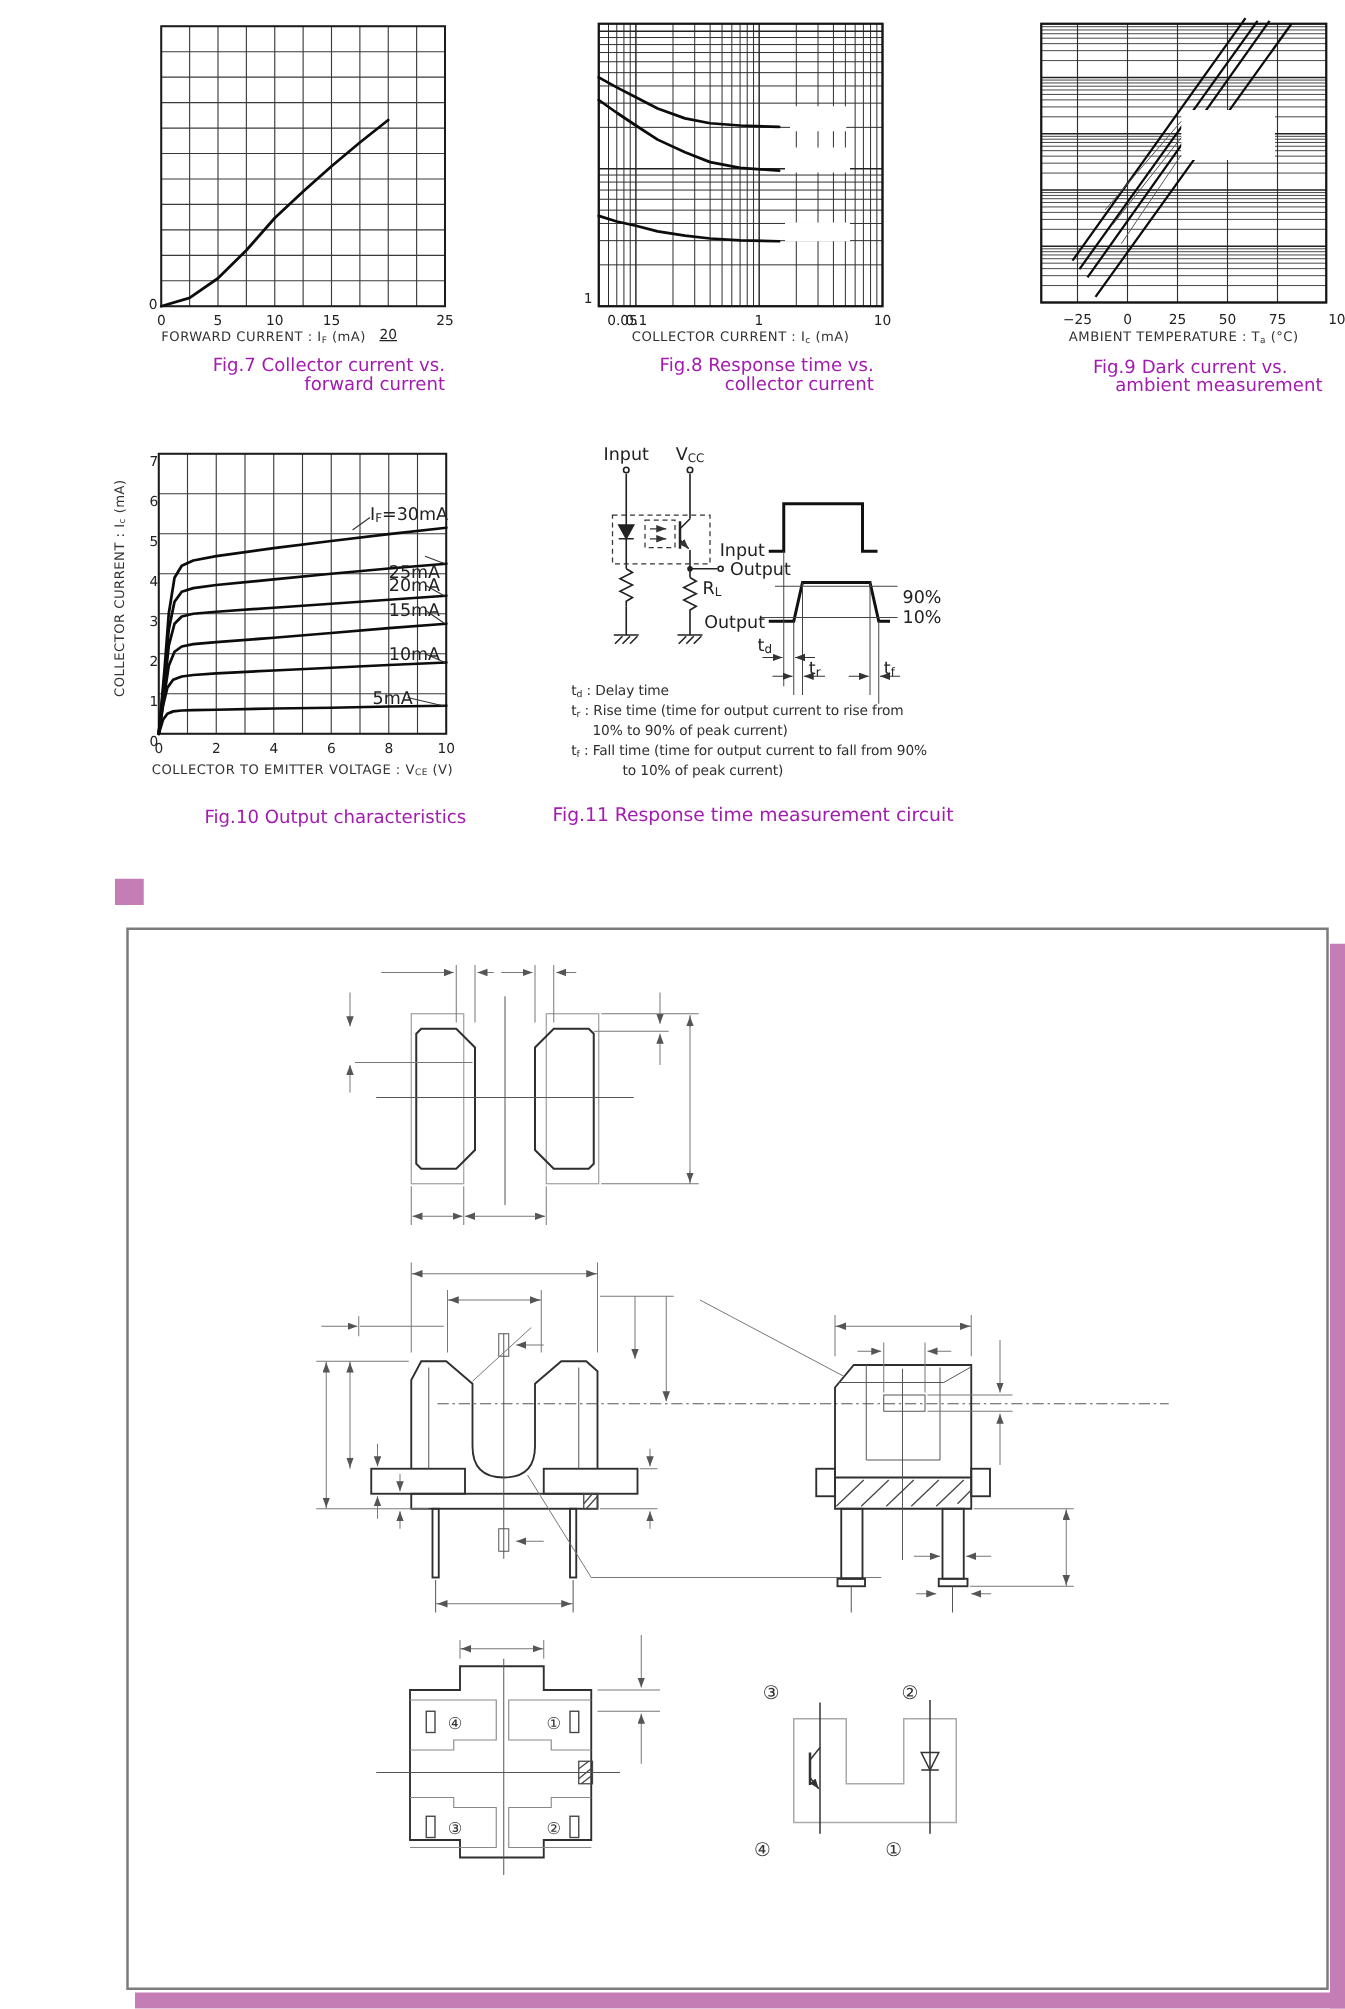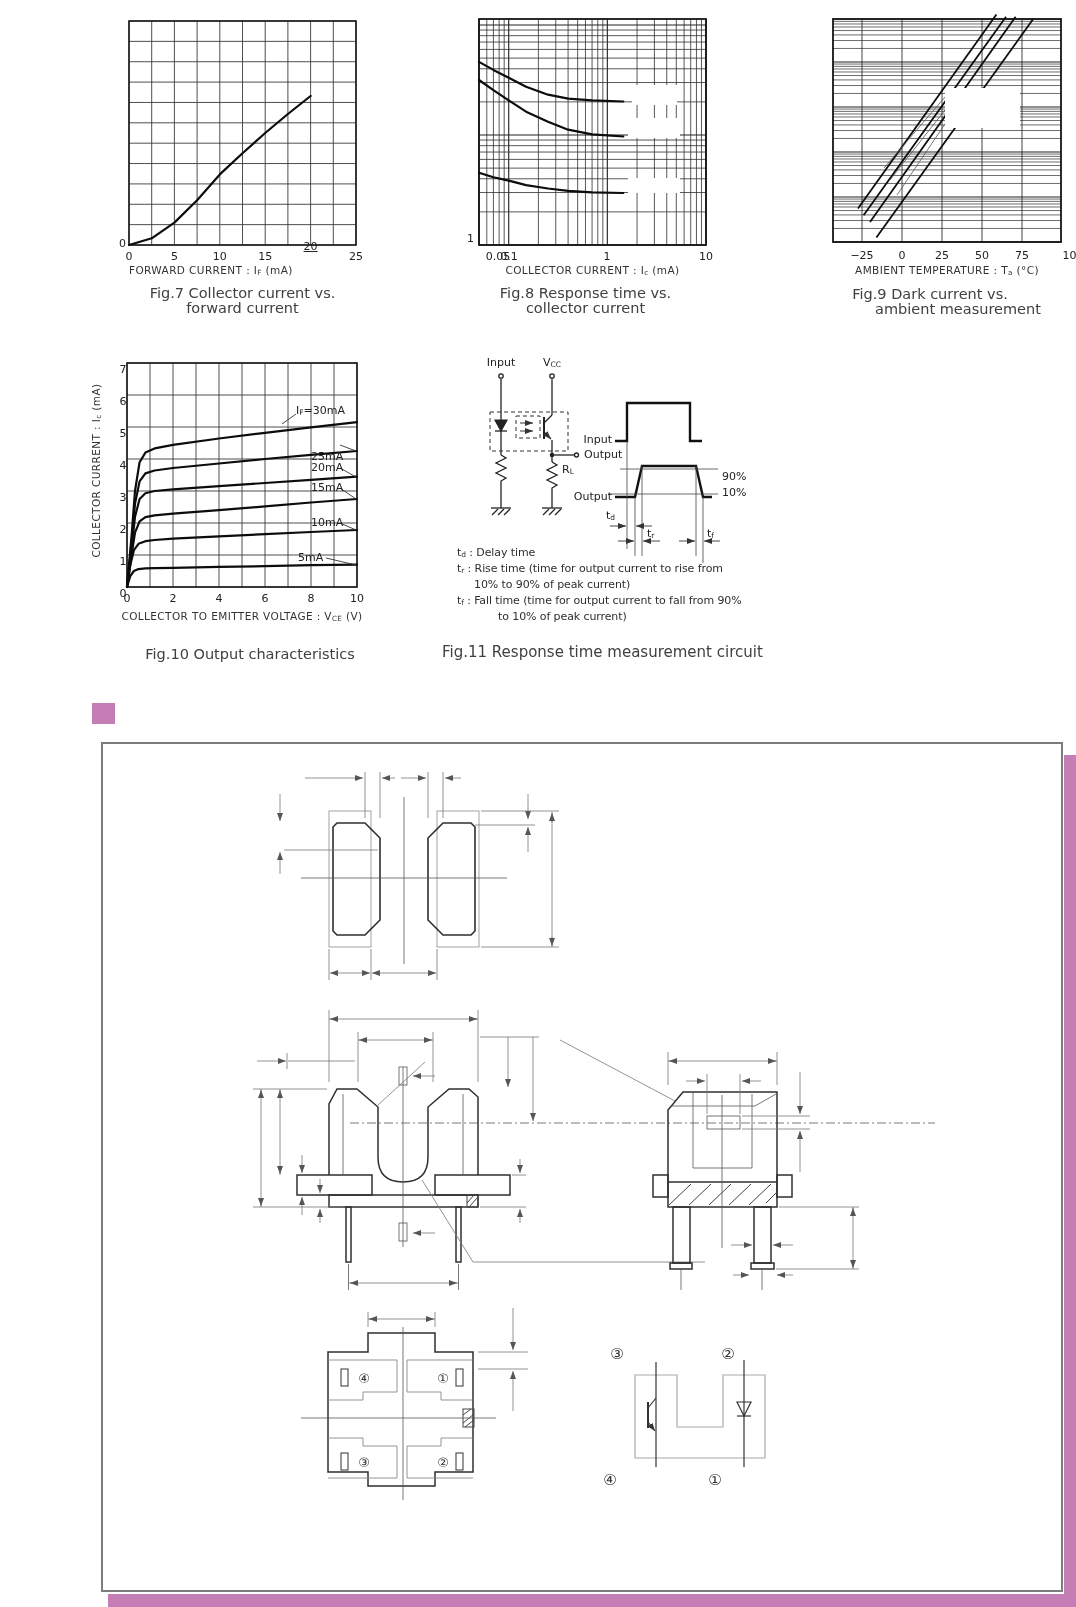--- a/index.html
+++ b/index.html
@@ -2,22 +2,22 @@
 <html><head>
 <meta charset="utf-8">
 <style>
   html,body{margin:0;padding:0;background:#fff;}
   .page{position:relative;width:1076px;height:1607px;background:#fff;overflow:hidden;
         font-family:"DejaVu Sans","Liberation Sans",sans-serif;color:#2b2b2b;}
   .abs{position:absolute;}
   .tick{position:absolute;font-size:11px;color:#222;white-space:nowrap;transform:translateX(-50%);}
   .lab{font-size:11px;color:#222;white-space:nowrap;}
   .axis{position:absolute;font-size:10.5px;letter-spacing:.4px;color:#333;white-space:nowrap;}
-  .cap{position:absolute;font-size:14.5px;color:#404040;text-align:center;white-space:nowrap;}
-  .clabel{position:absolute;font-size:11px;color:#222;white-space:nowrap;}
+  .cap{position:absolute;font-size:14.5px;color:#a21caf;text-align:right;white-space:nowrap;}
+  .clabel{position:absolute;font-size:14px;color:#222;white-space:nowrap;}
   .deft{position:absolute;font-size:11px;color:#2e2e2e;white-space:nowrap;letter-spacing:-0.1px;}
   .subsc{font-size:0.68em;vertical-align:-0.18em;}
   svg{display:block;}
 </style>
 </head>
 <body>
 
 <div class="page">
 
   <div>
@@ -46,21 +46,21 @@
         <line x1="12" y1="210.63636363636363" x2="239" y2="210.63636363636363" stroke="#3a3a3a" stroke-width="0.9"></line>
         <line x1="12" y1="231" x2="239" y2="231" stroke="#3a3a3a" stroke-width="0.9"></line>
         <rect x="12" y="7" width="227" height="224" fill="none" stroke="#1c1c1c" stroke-width="1.6"></rect>
         <path d="M12.0,231.0 L34.7,224.3 L57.4,208.6 L80.1,186.2 L102.8,160.4 L125.5,139.2 L148.2,119.0 L170.9,100.0 L193.6,82.0" fill="none" stroke="#0c0c0c" stroke-width="2.2" stroke-linejoin="round" stroke-linecap="round"></path>
       </svg>
     <div id="tk7">
         <span class="tick" style="left: 129px; top: 250px;">0</span>
         <span class="tick" style="left: 174.4px; top: 250px;">5</span>
         <span class="tick" style="left: 219.8px; top: 250px;">10</span>
         <span class="tick" style="left: 265.2px; top: 250px;">15</span>
-        <span class="tick" style="left: 310.6px; top: 240px; text-decoration: underline;">20</span>
+        <span class="tick" style="left: 310.6px; top: 261px; text-decoration: underline;">20</span>
         <span class="tick" style="left: 356px; top: 250px;">25</span>
       </div>
     <span class="abs lab" style="left:126px;top:237px;transform:translateX(-100%)">0</span>
     <div class="axis" style="left:129px;width:227px;top:264px;text-align:left"><span>FORWARD  CURRENT : I</span><span class="subsc">F</span><span> (mA)</span></div>
     <div class="cap" style="left:129px;width:227px;top:285px">Fig.7 Collector current vs.</div>
     <div class="cap" style="left:129px;width:227px;top:300px">forward current</div>
   </div>
 
   <div>
     <svg id="sv8" class="abs" style="left:467px;top:8px" width="250" height="246">

